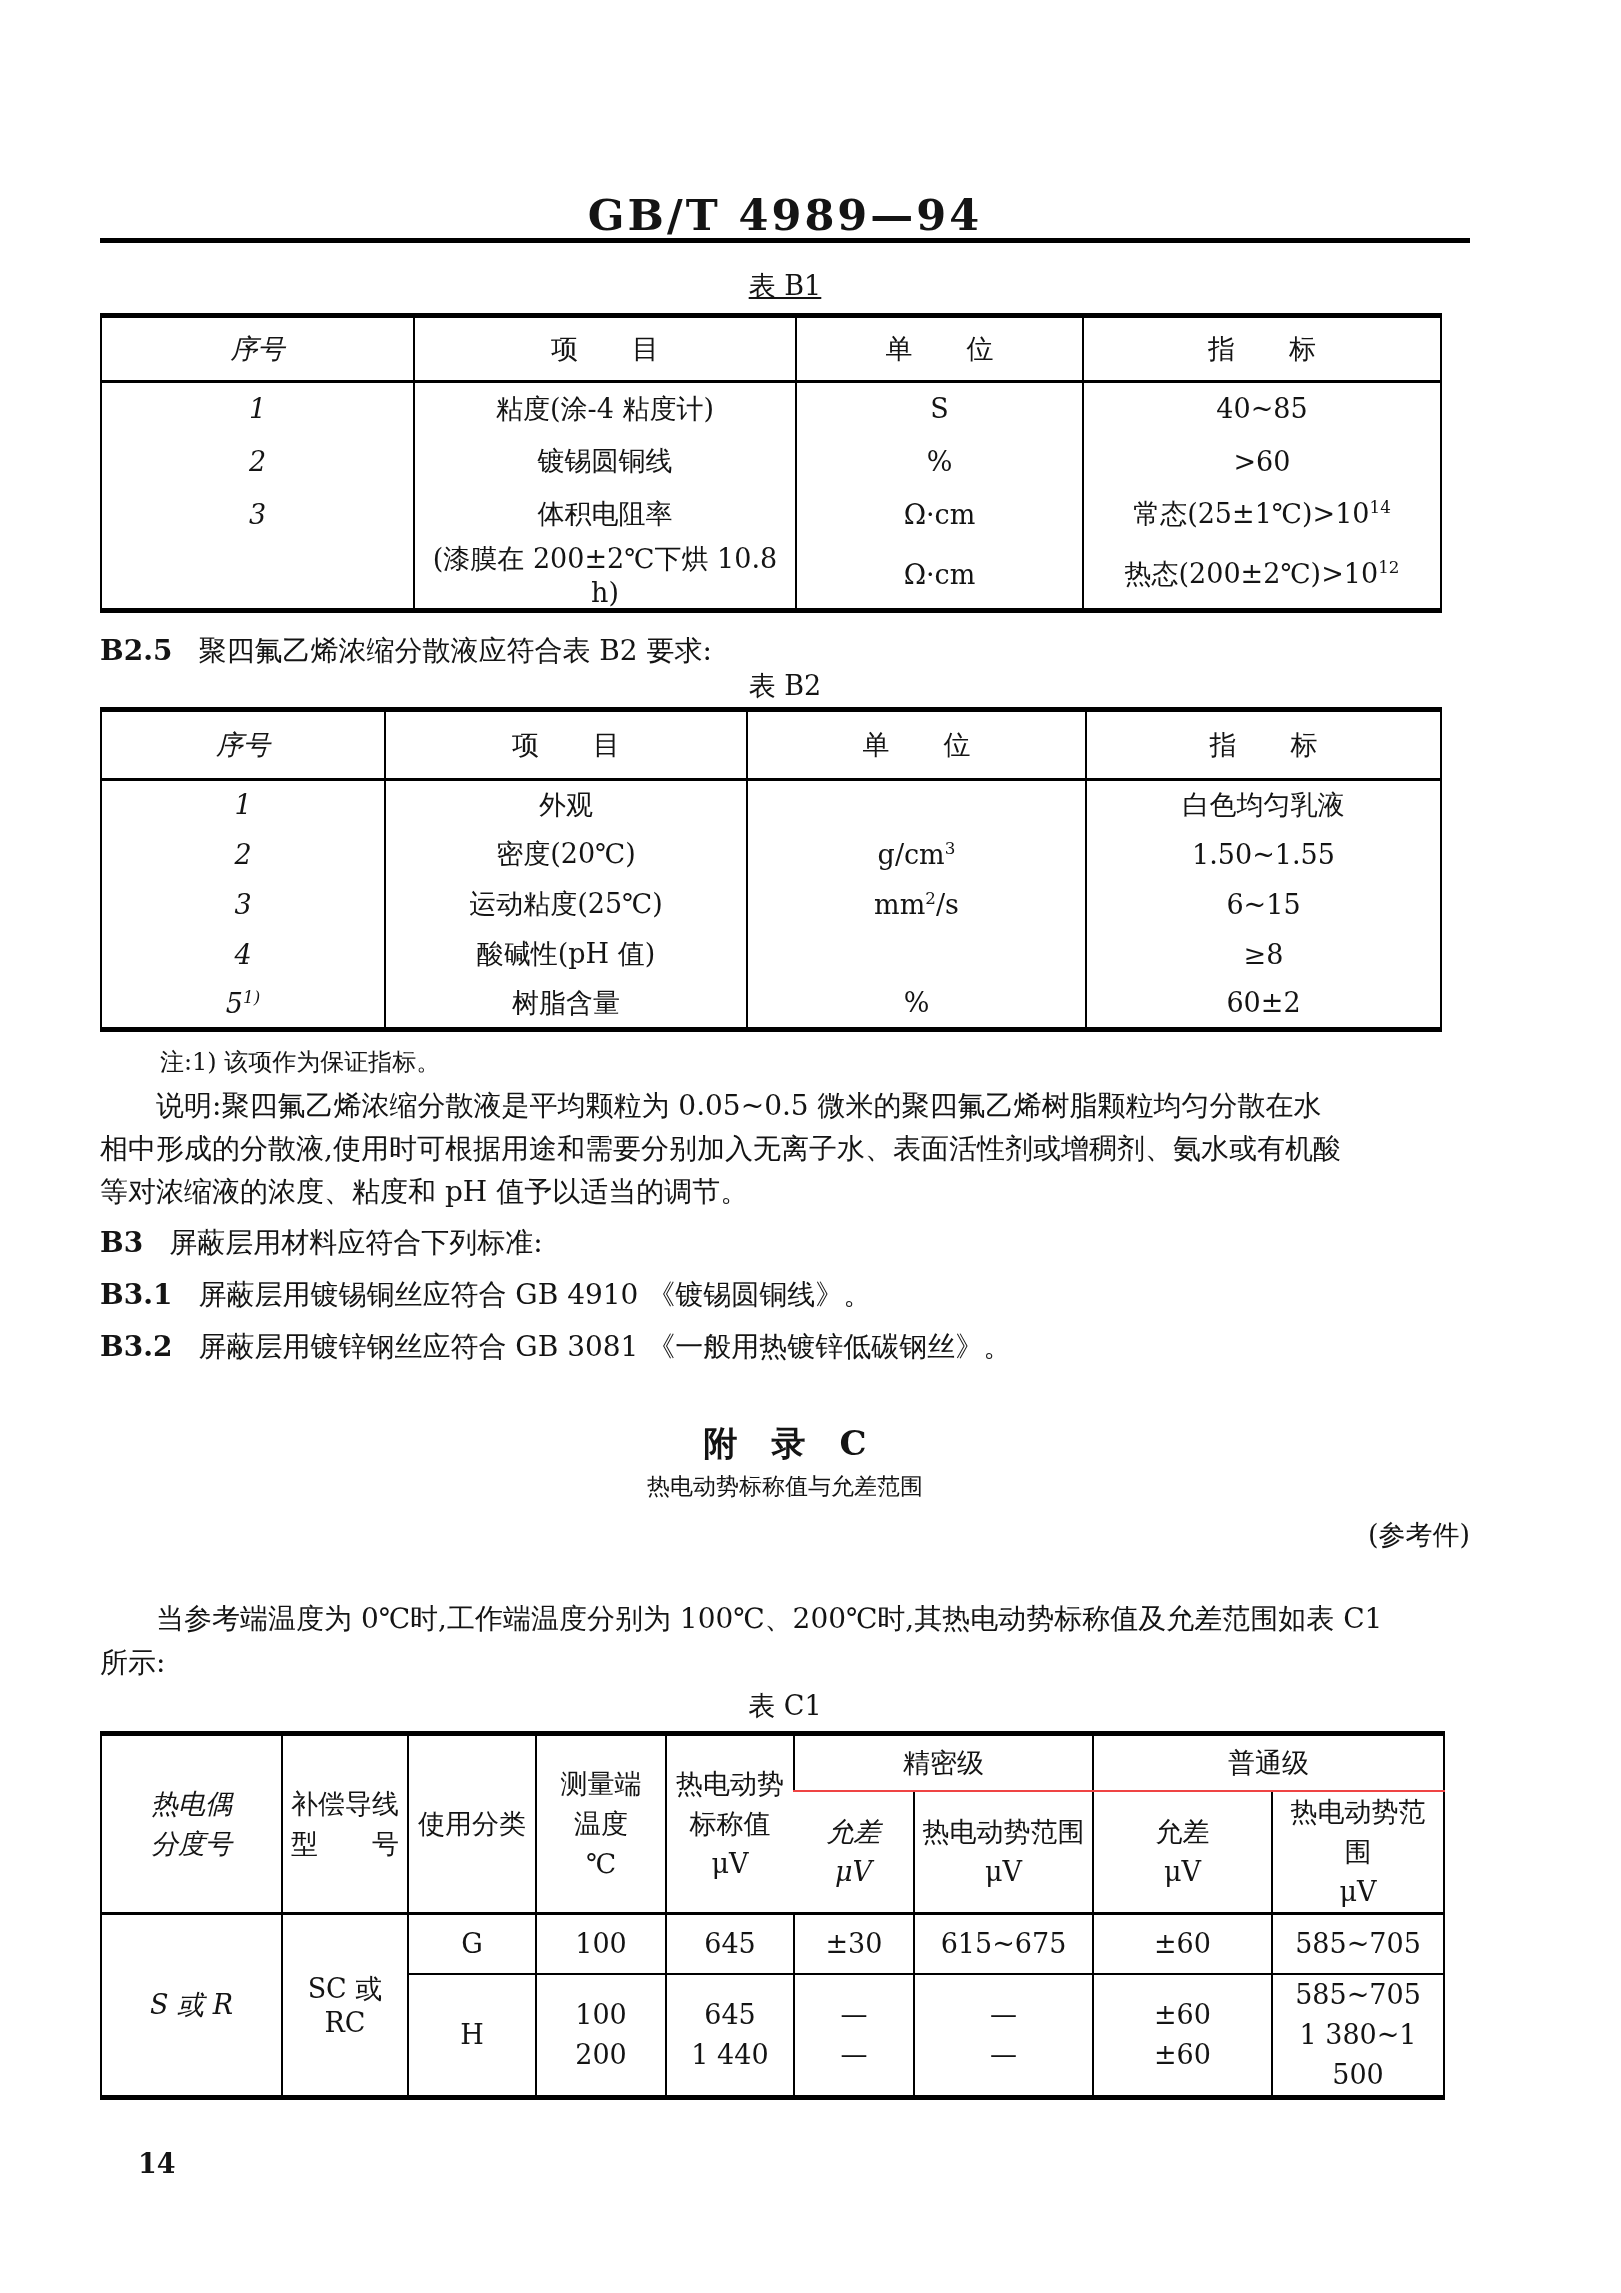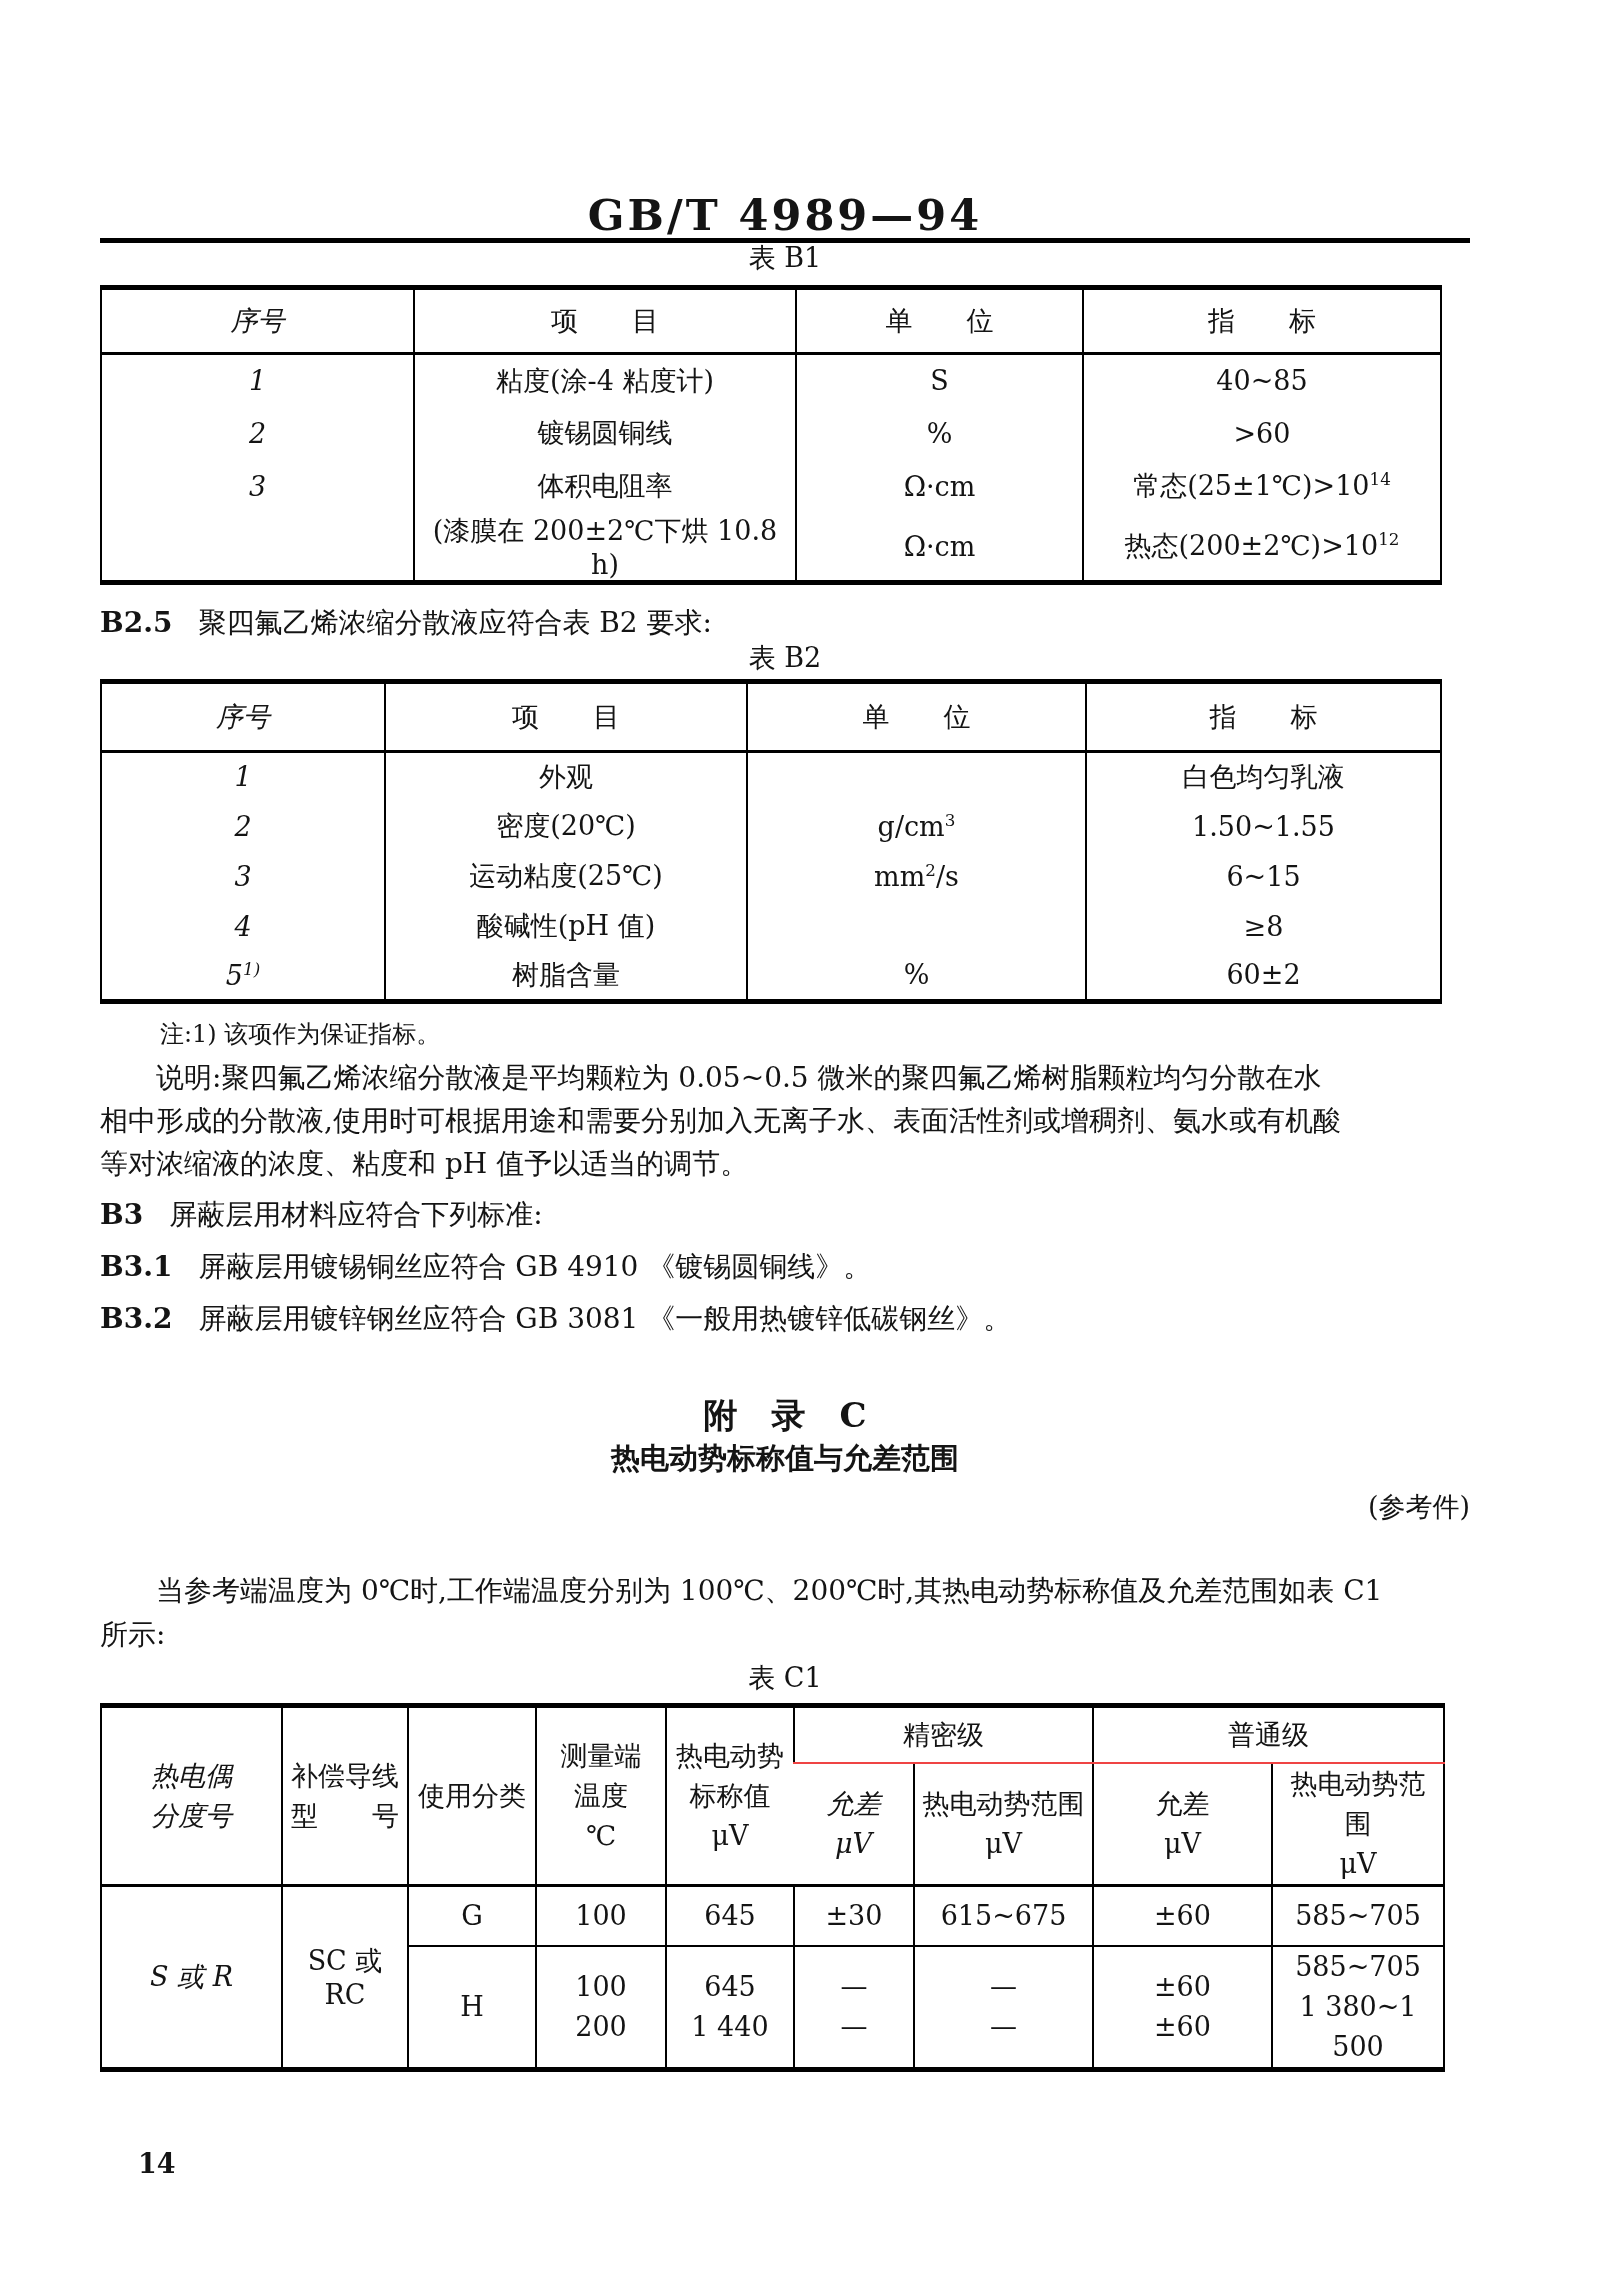--- a/index.html
+++ b/index.html
@@ -26,21 +26,21 @@
   .top-rule{
     height:5px;
     background:#000;
     margin-top:4px;
   }
   .table-caption{
     text-align:center;
     font-size:27px;
     line-height:30px;
   }
-  .cap-b1{}
+  .cap-b1{margin-top:28px;text-decoration:underline;}
   .cap-b2{margin-top:2px;}
   .cap-c1{margin-top:6px;}
 
   table.std{
     border-collapse:collapse;
     table-layout:fixed;
     width:1340px;
     font-size:27px;
     border-left:2px solid #000;
     border-right:2px solid #000;
@@ -91,22 +91,22 @@
 
   .appendix-title{
     text-align:center;
     font-size:34px;
     font-weight:bold;
     margin-top:56px;
     line-height:36px;
   }
   .appendix-subtitle{
     text-align:center;
-    font-size:29px;
-    font-weight:bold;
+    font-size:23px;
+    font-weight:normal;
     margin-top:8px;
     line-height:34px;
   }
   .appendix-note{
     text-align:right;
     font-size:27px;
     margin-top:16px;
     line-height:32px;
   }
   .c-intro{

